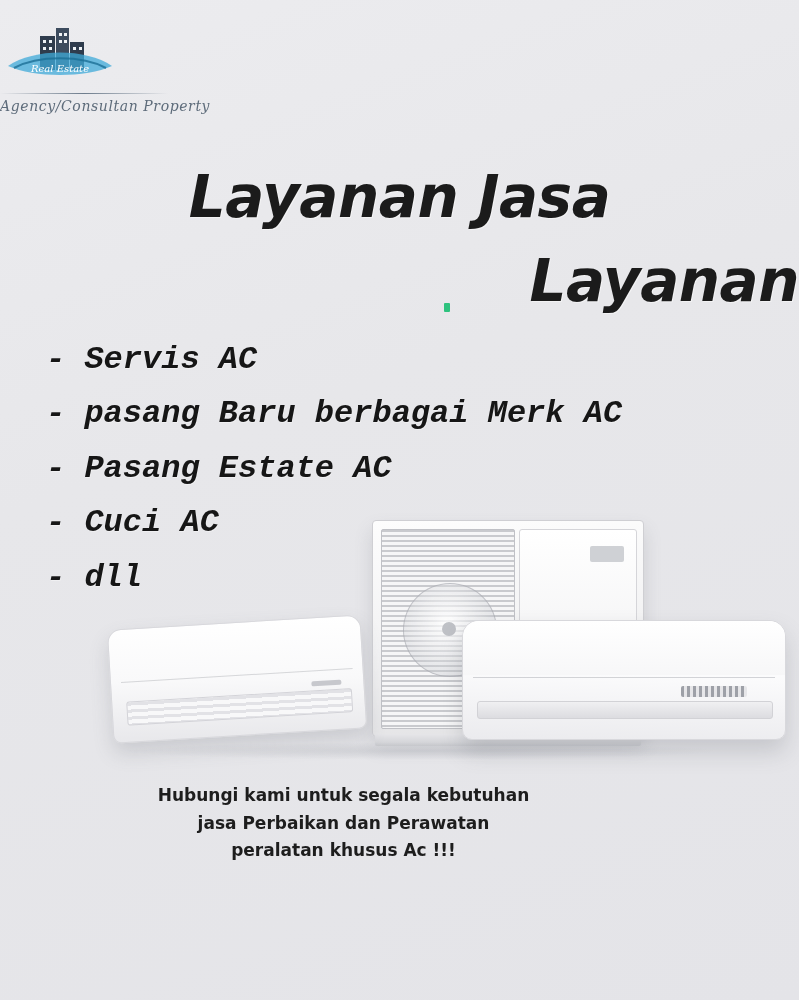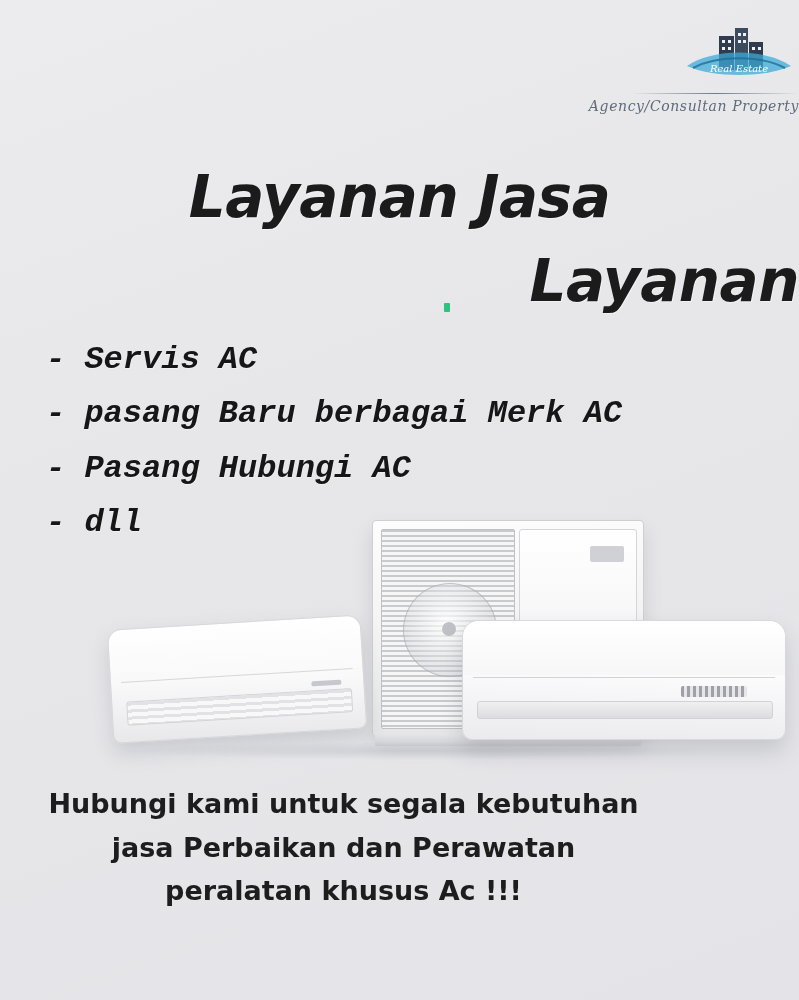--- a/index.html
+++ b/index.html
@@ -23,21 +23,21 @@
   }
 
   
   .logo-block {
     position: absolute;
     top: 22px;
     left: 0;
     width: 799px;
     display: flex;
     flex-direction: column;
-    align-items: flex-end;
+    align-items: flex-start;
   }
   .logo-mark {
     width: 120px;
     height: 68px;
     position: relative;
   }
   .logo-name {
     margin-top: 2px;
     font-family: "DejaVu Sans", sans-serif;
     font-size: 13.5px;
@@ -113,21 +113,21 @@
 
   
   .footer-text {
     position: absolute;
     top: 782px;
     left: 0;
     width: 687px;
     text-align: center;
     font-family: "DejaVu Sans", sans-serif;
     font-weight: bold;
-    font-size: 27px;
+    font-size: 17px;
     line-height: 1.62;
     color: #1d1d1d;
   }
   .footer-text span { display: block; }
 
   
   .ac-area {
     position: absolute;
     left: 0;
     top: 490px;
@@ -341,21 +341,22 @@
 
   <div class="headline">
     <span class="l1">Layanan Jasa</span>
     <span class="l2">Layanan</span>
   </div>
   <div class="accent-dot"></div>
 
   <ul class="services">
     <li>- Servis AC</li>
     <li>- pasang Baru berbagai Merk AC</li>
-    <li>- Pasang Hubungi AC</li>
+    <li>- Pasang Estate AC</li>
+    <li>- Cuci AC</li>
     <li>- dll</li>
   </ul>
 
   <div class="ac-area">
 
     <div class="ac-outdoor">
       <div class="grille"></div>
       <div class="fan"></div>
       <div class="panel">
         <div class="vent"></div>

